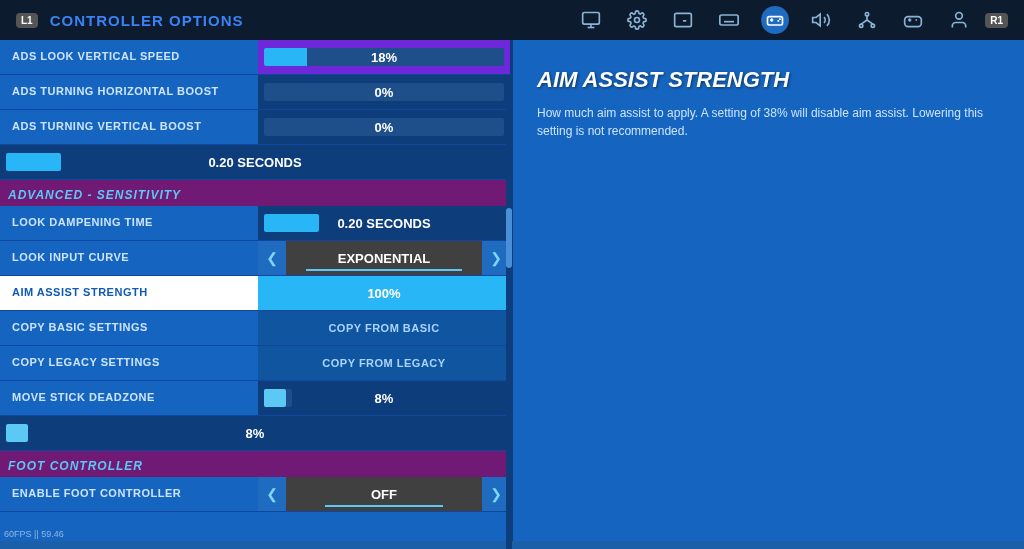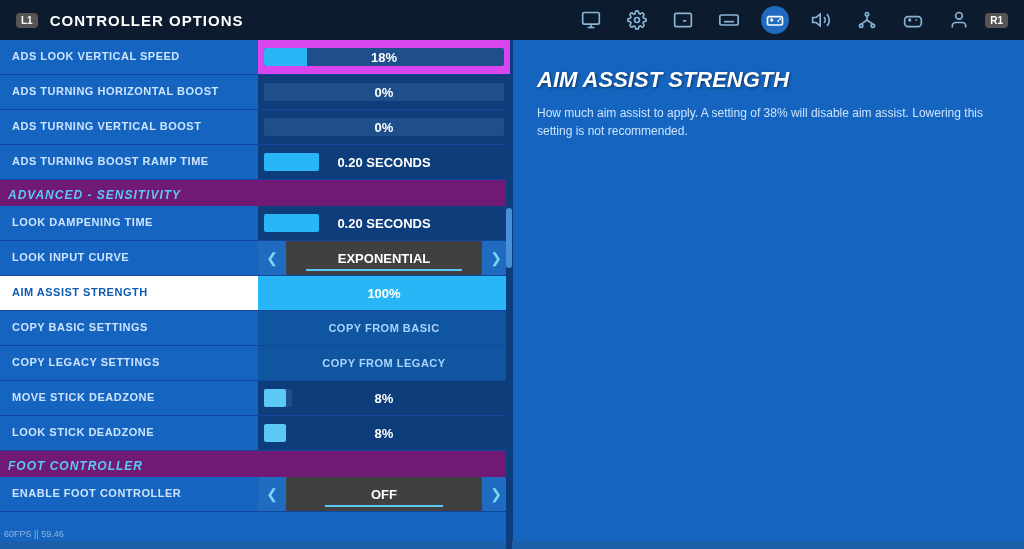--- a/index.html
+++ b/index.html
@@ -15,21 +15,21 @@
     
     .top-bar {
       background: #0d1b2e;
       height: 40px;
       display: flex;
       align-items: center;
       padding: 0 16px;
       gap: 12px;
     }
     .top-bar-title {
-      color: #ffffff;
+      color: #3b82f6;
       font-size: 15px;
       font-weight: bold;
       text-transform: uppercase;
       letter-spacing: 1px;
       flex: 1;
     }
     .top-bar-icons {
       display: flex;
       align-items: center;
       gap: 18px;
@@ -317,21 +317,21 @@
   </div>
   <span class="badge-l1">R1</span>
 </div>
 
 <div class="main-content" style="position:relative;">
 
   <div class="left-panel">
 
     <div class="setting-row">
       <div class="setting-label">ADS LOOK VERTICAL SPEED</div>
-      <div class="setting-value" style="background:#d946ef;">
+      <div class="setting-value" style="background:#6d28d9;">
         <div class="value-with-slider" style="background:transparent; width:100%;">
           <div style="position:absolute;left:6px;top:50%;transform:translateY(-50%);height:18px;width:240px;background:#1e4f8a;border-radius:2px;">
             <div style="height:18px;width:18%;background:#29b6f6;border-radius:2px 0 0 2px;"></div>
           </div>
           <span class="value-text">18%</span>
         </div>
       </div>
     </div>
 
     <div class="setting-row">
@@ -352,21 +352,20 @@
         <div class="value-with-slider" style="background:transparent; width:100%;">
           <div style="position:absolute;left:6px;top:50%;transform:translateY(-50%);height:18px;width:240px;background:#1e4f8a;border-radius:2px;">
             <div style="height:18px;width:0%;background:#29b6f6;border-radius:2px 0 0 2px;"></div>
           </div>
           <span class="value-text">0%</span>
         </div>
       </div>
     </div>
 
     <div class="setting-row">
-      <div class="setting-label">ADS TURNING BOOST RAMP TIME</div>
       <div class="setting-value" style="background:#0d3d7a;">
         <div class="value-with-slider" style="background:transparent; width:100%;">
           <div style="position:absolute;left:6px;top:50%;transform:translateY(-50%);height:18px;width:55px;background:#29b6f6;border-radius:2px;"></div>
           <span class="value-text">0.20 Seconds</span>
         </div>
       </div>
     </div>
 
     <div class="section-header">ADVANCED - SENSITIVITY</div>
 
@@ -420,21 +419,20 @@
           <div style="position:absolute;left:6px;top:50%;transform:translateY(-50%);height:18px;width:28px;background:#1e4f8a;border-radius:2px; overflow:hidden;">
             <div style="height:18px;width:8%;background:#5bc8f5;border-radius:2px 0 0 2px;"></div>
           </div>
           <div style="position:absolute;left:6px;top:50%;transform:translateY(-50%);height:18px;width:22px;background:#5bc8f5;border-radius:2px;"></div>
           <span class="value-text">8%</span>
         </div>
       </div>
     </div>
 
     <div class="setting-row">
-      <div class="setting-label">LOOK STICK DEADZONE</div>
       <div class="setting-value" style="background:#0d3d7a;">
         <div class="value-with-slider" style="background:transparent; width:100%;">
           <div style="position:absolute;left:6px;top:50%;transform:translateY(-50%);height:18px;width:22px;background:#5bc8f5;border-radius:2px;"></div>
           <span class="value-text">8%</span>
         </div>
       </div>
     </div>
 
     <div class="section-header">FOOT CONTROLLER</div>
 

